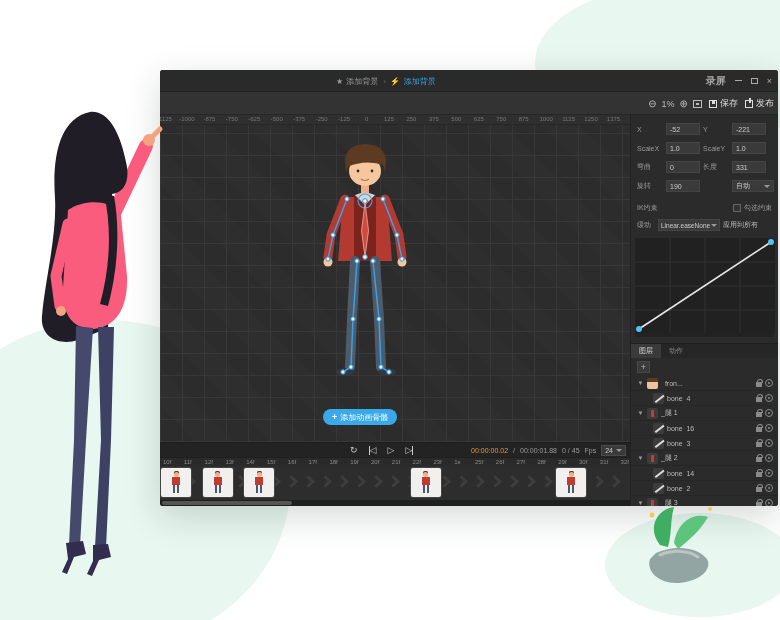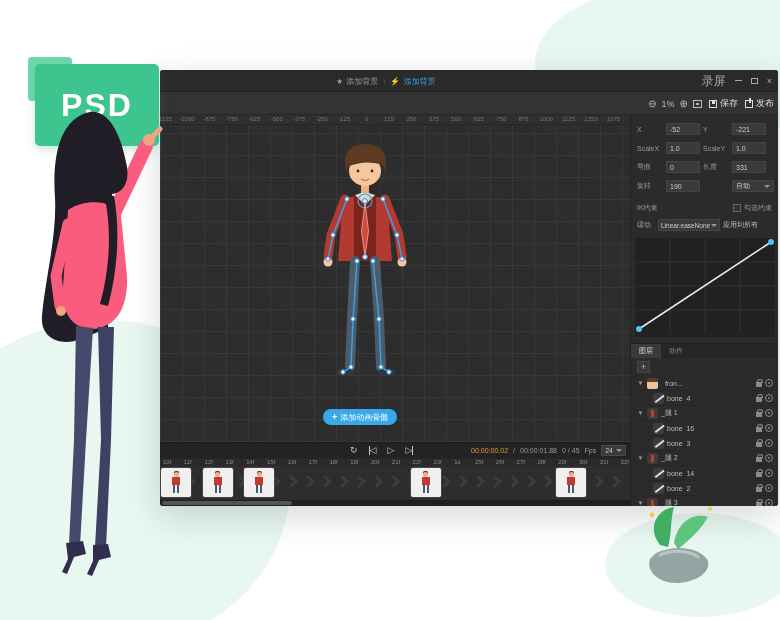--- a/index.html
+++ b/index.html
@@ -25,21 +25,21 @@
             background:#333; border-radius:3px; overflow:hidden;
             box-shadow:0 10px 35px rgba(20,40,35,.18); }
 
   .titlebar { position:relative; height:22px; background:#2a2a2a; border-bottom:1px solid #222; }
   .crumbs { position:absolute; left:176px; top:0; height:22px; display:flex; align-items:center; gap:5px; }
   .crumb { display:flex; align-items:center; gap:3px; font-size:8px; color:#9a9a9a; }
   .crumb.active { color:#35a3e8; }
   .crumb .ci { font-size:8px; }
   .crumb-sep { color:#666; font-size:8px; }
   .win-right { position:absolute; right:6px; top:0; height:22px; display:flex; align-items:center; gap:9px; }
-  .rec-label { font-size:12px; color:#aaa; }
+  .rec-label { font-size:10px; color:#aaa;font-weight:bold; }
   .wc { color:#aaa; font-size:9px; line-height:1; cursor:default; }
   .wc-box { width:7px; height:6px; border:1px solid #aaa; display:inline-block; }
   .wc-min { width:7px; height:1px; background:#aaa; display:inline-block; margin-bottom:1px; }
 
   .topbar { position:relative; height:23px; background:#333; border-bottom:1px solid #262626; }
   .topbar-right { position:absolute; right:4px; top:0; height:23px; display:flex; align-items:center; gap:7px; }
   .zoomgrp { display:flex; align-items:center; gap:5px; color:#bbb; font-size:9px; }
   .zoom-btn { font-size:10px; color:#bbb; }
   .fit-icon { width:9px; height:8px; border:1px solid #bbb; position:relative; }
   .fit-icon::after { content:""; position:absolute; left:2px; top:2px; right:2px; bottom:2px; background:#bbb; }
@@ -136,27 +136,20 @@
 <body>
 
 <div class="scene">
 
   <svg class="blobs" width="780" height="620">
     <ellipse cx="690" cy="62" rx="155" ry="80" fill="#e8f7f0"></ellipse>
     <ellipse cx="105" cy="485" rx="185" ry="165" fill="#e8f7f0"></ellipse>
     <ellipse cx="700" cy="565" rx="95" ry="52" fill="#e8f7f0"></ellipse>
   </svg>
 
-  <div class="psd-badge">
-    <div class="back"></div>
-    <div class="front">
-      <span>PSD</span>
-    </div>
-    <span class="spark" style="left:-14px; top:-18px;">+</span>
-  </div>
 
   <div class="appwin">
 
     <div class="titlebar">
       <div class="crumbs">
         <span class="crumb">
           <span class="ci">★</span>
           <span>添加背景</span>
         </span>
         <span class="crumb-sep">›</span>

